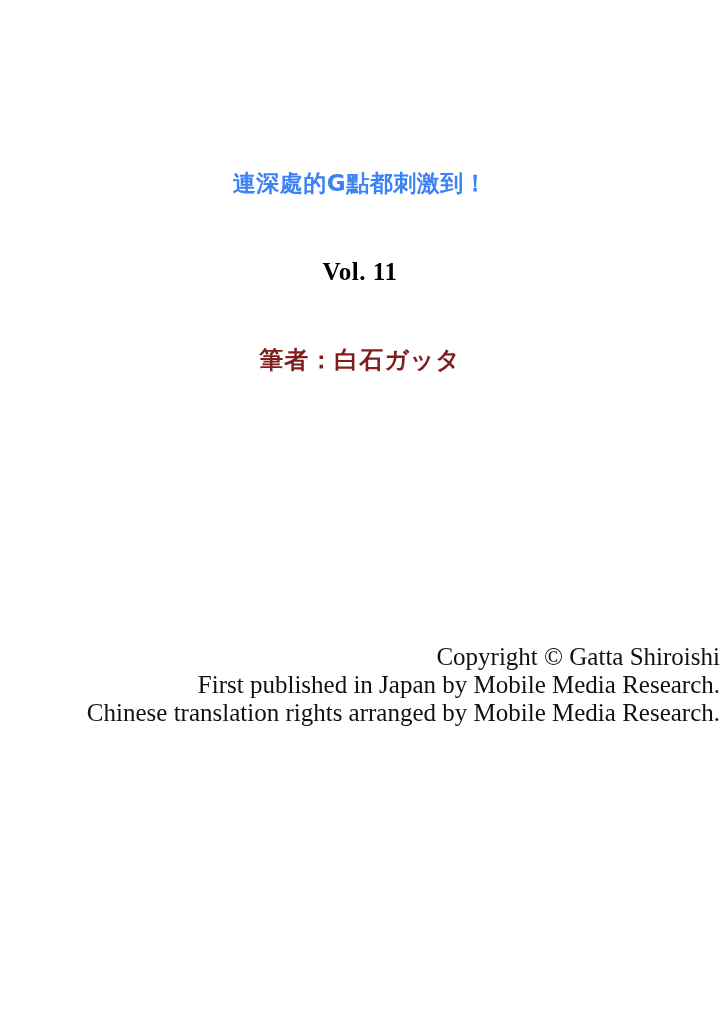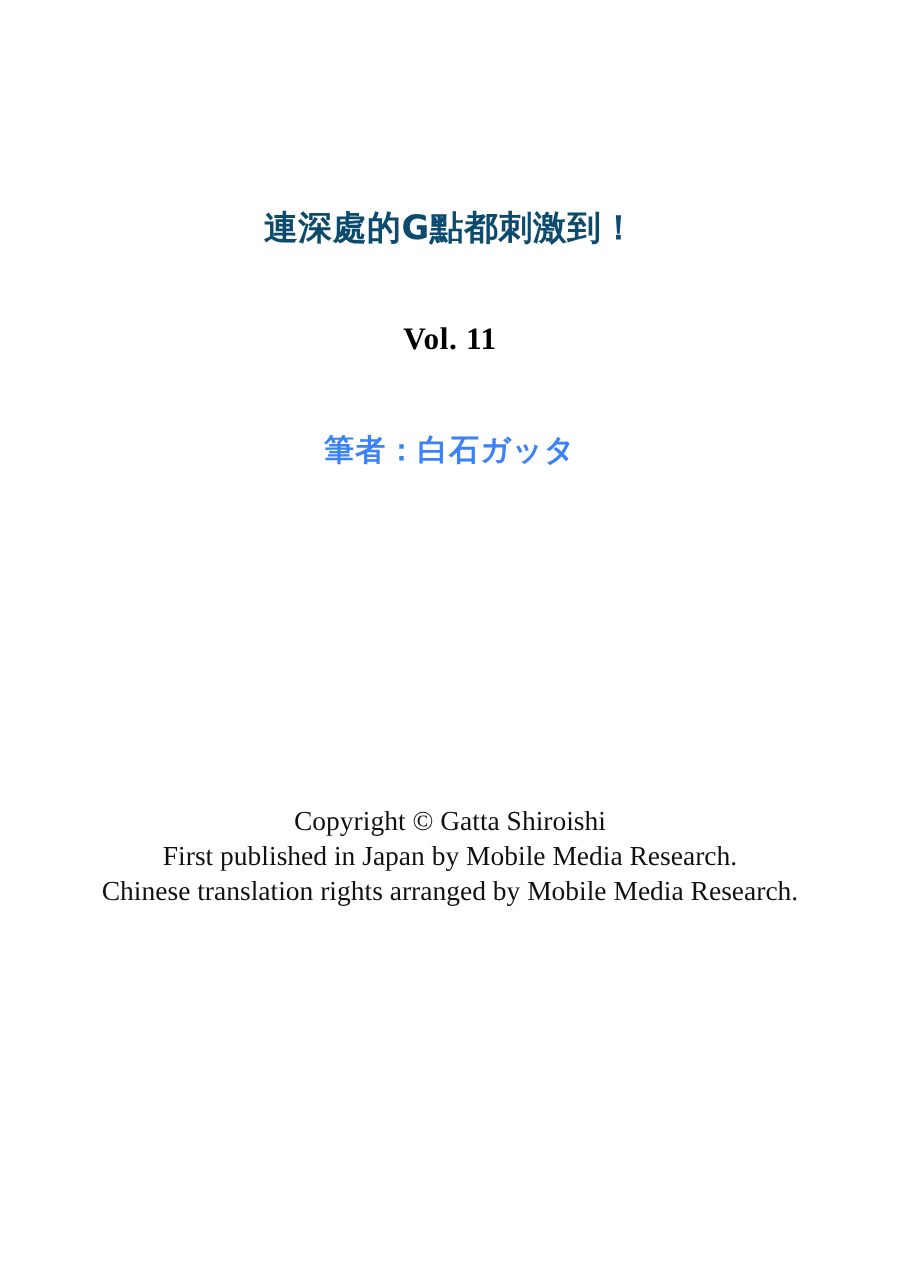--- a/index.html
+++ b/index.html
@@ -24,57 +24,58 @@
     align-items: center;
   }
   .title-block {
     width: 100%;
     text-align: center;
     margin-top: 160px;
   }
   .title-line {
     font-family: "DejaVu Sans", "Liberation Sans", sans-serif;
     font-weight: bold;
-    font-size: 27px;
+    font-size: 23px;
     line-height: 46px;
     letter-spacing: 0.5px;
-    color: #0c4a6e;
+    color: #3b82f6;
   }
   .volume {
     margin-top: 52px;
     font-family: "Liberation Serif", serif;
     font-weight: bold;
     font-size: 25px;
     letter-spacing: 0.5px;
     color: #000000;
     text-align: center;
     width: 100%;
   }
   .author {
     margin-top: 58px;
     font-family: "DejaVu Sans", "Liberation Sans", sans-serif;
     font-weight: bold;
     font-size: 24px;
     letter-spacing: 1px;
-    color: #3b82f6;
+    color: #7f1d1d;
     text-align: center;
     width: 100%;
   }
   .copyright-block {
     position: absolute;
     top: 643px;
     left: 0;
     width: 100%;
     text-align: center;
   }
   .copyright-line {
     font-family: "Liberation Serif", serif;
-    font-size: 22px;
+    font-size: 25px;
     line-height: 28px;
     color: #111111;
+    text-align: right;
   }
 </style>
 </head>
 <body>
 
 <div class="page">
 
   <div class="title-block">
     <div class="title-line">連深處的G點都刺激到！</div>
   </div>

